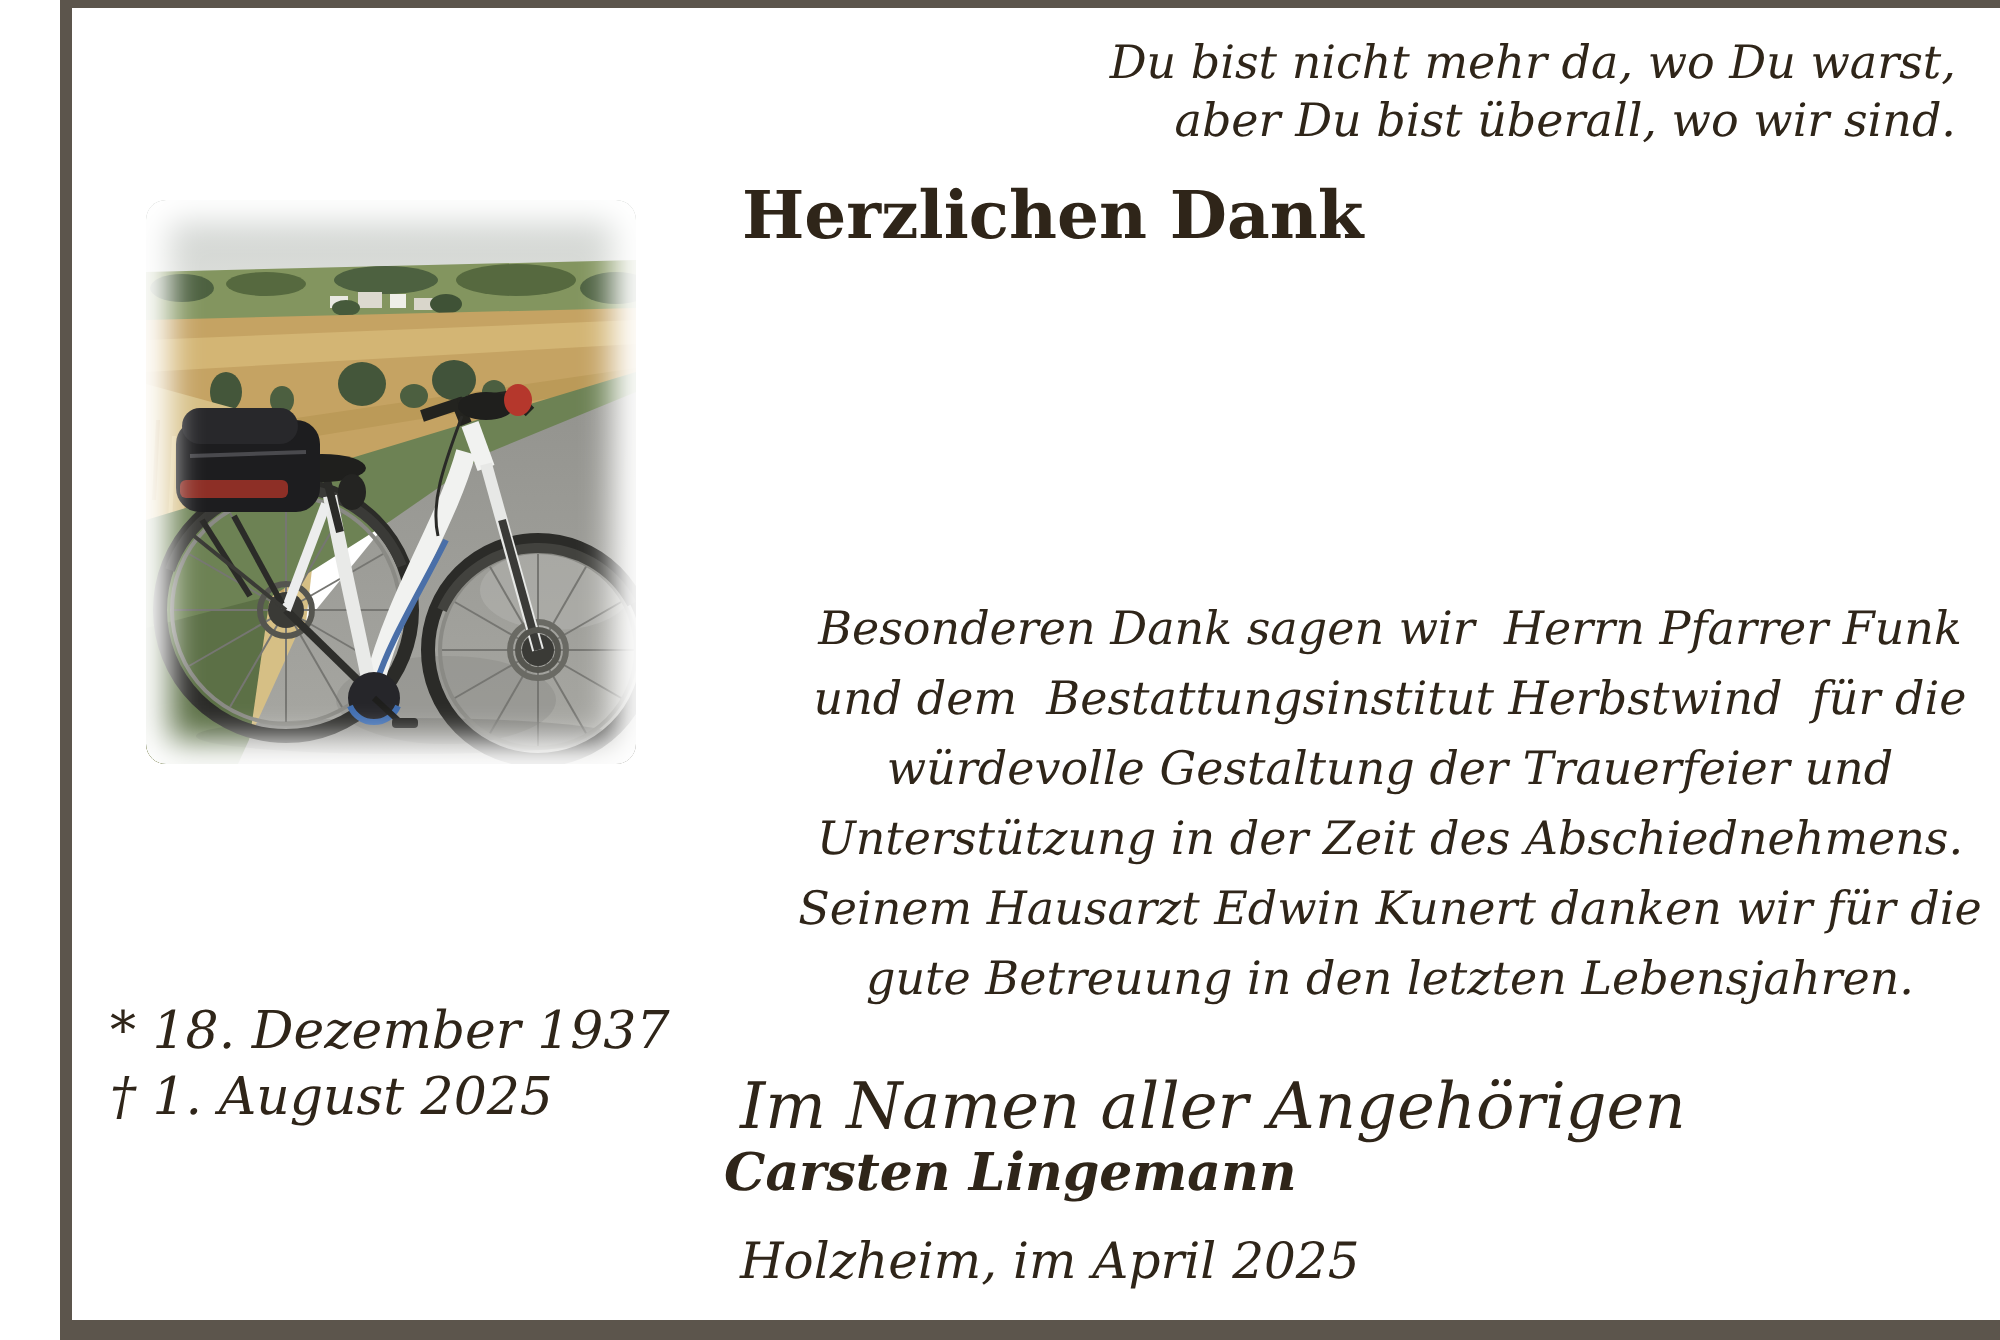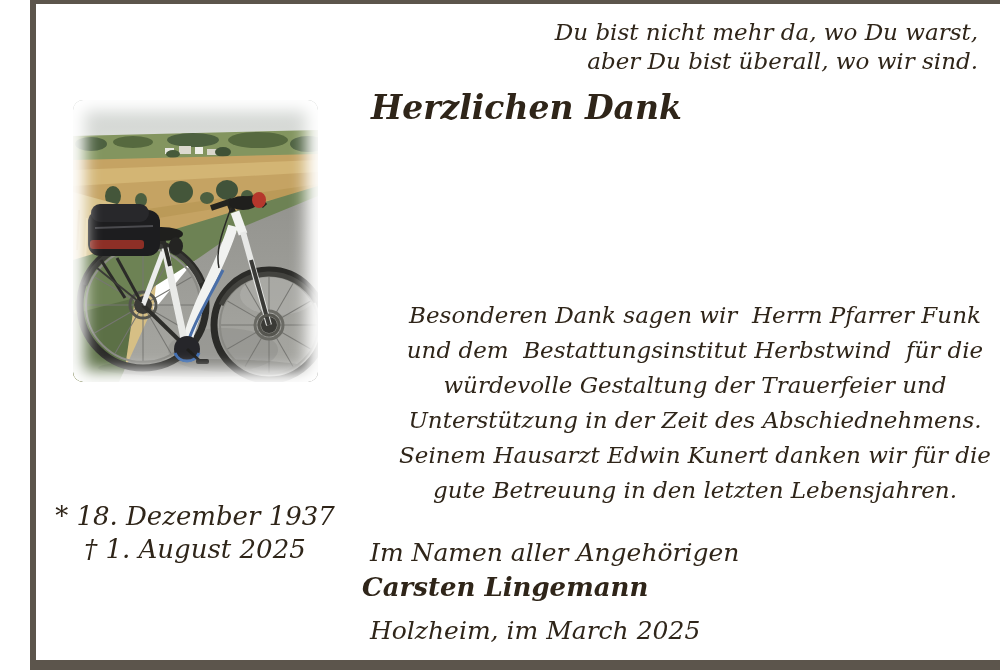--- a/index.html
+++ b/index.html
@@ -18,50 +18,50 @@
   .frame-right{right:0;top:0;width:7px;height:670px;}
   .frame-bottom{left:0;bottom:0;width:1000px;height:10px;}
 
   .quote{
     position:absolute;top:18px;right:52px;width:430px;
     font-style:italic;font-size:23px;line-height:29px;
     text-align:right;white-space:pre-wrap;
   }
   .heading{
     position:absolute;left:341px;top:88px;
-    font-style:italic;font-weight:bold;font-size:33px;line-height:40px;text-align:center;
+    font-weight:bold;font-size:33px;line-height:40px;text-align:center;
   }
   .para{
     position:absolute;left:340px;width:650px;
     font-style:italic;font-size:23px;line-height:35px;
     white-space:pre-wrap;
   }
   .para1{top:146px;}
   .para2{top:298px;text-align:center;}
   .closing{
     position:absolute;left:340px;top:537px;
-    font-style:italic;font-size:25px;line-height:32px;
+    font-style:italic;font-size:32px;line-height:32px;
   }
   .signature{
     position:absolute;left:332px;top:571px;
     font-style:italic;font-weight:bold;font-size:26px;line-height:32px;
   }
   .place-date{
     position:absolute;left:340px;top:615px;
     font-style:italic;font-size:25px;line-height:32px;
   }
 
   .left-col-name{
     position:absolute;left:25px;top:404px;width:280px;
     text-align:center;font-style:italic;font-weight:bold;
     font-size:39px;line-height:45px;white-space:pre-wrap;
   }
   .left-col-dates{
     position:absolute;left:25px;top:500px;width:280px;
-    text-align:center;font-style:italic;font-size:26px;line-height:33px;
+    text-align:left;font-style:italic;font-size:26px;line-height:33px;
     white-space:pre-wrap;
   }
 
   .photo-wrap{
     position:absolute;left:43px;top:100px;width:245px;height:282px;
     border-radius:10px;overflow:hidden;
   }
   .photo-wrap svg{display:block;}
   .photo-feather{
     position:absolute;left:0;top:0;right:0;bottom:0;
@@ -251,15 +251,15 @@
 
   <div class="heading">Herzlichen Dank</div>
   <div class="para para2">Besonderen Dank sagen wir  Herrn Pfarrer Funk
 und dem  Bestattungsinstitut Herbstwind  für die
 würdevolle Gestaltung der Trauerfeier und
 Unterstützung in der Zeit des Abschiednehmens.
 Seinem Hausarzt Edwin Kunert danken wir für die
 gute Betreuung in den letzten Lebensjahren.</div>
   <div class="closing">Im Namen aller Angehörigen</div>
   <div class="signature">Carsten Lingemann</div>
-  <div class="place-date">Holzheim, im March 2025</div>
+  <div class="place-date">Holzheim, im April 2025</div>
 
 </div>
 
 </body></html>

